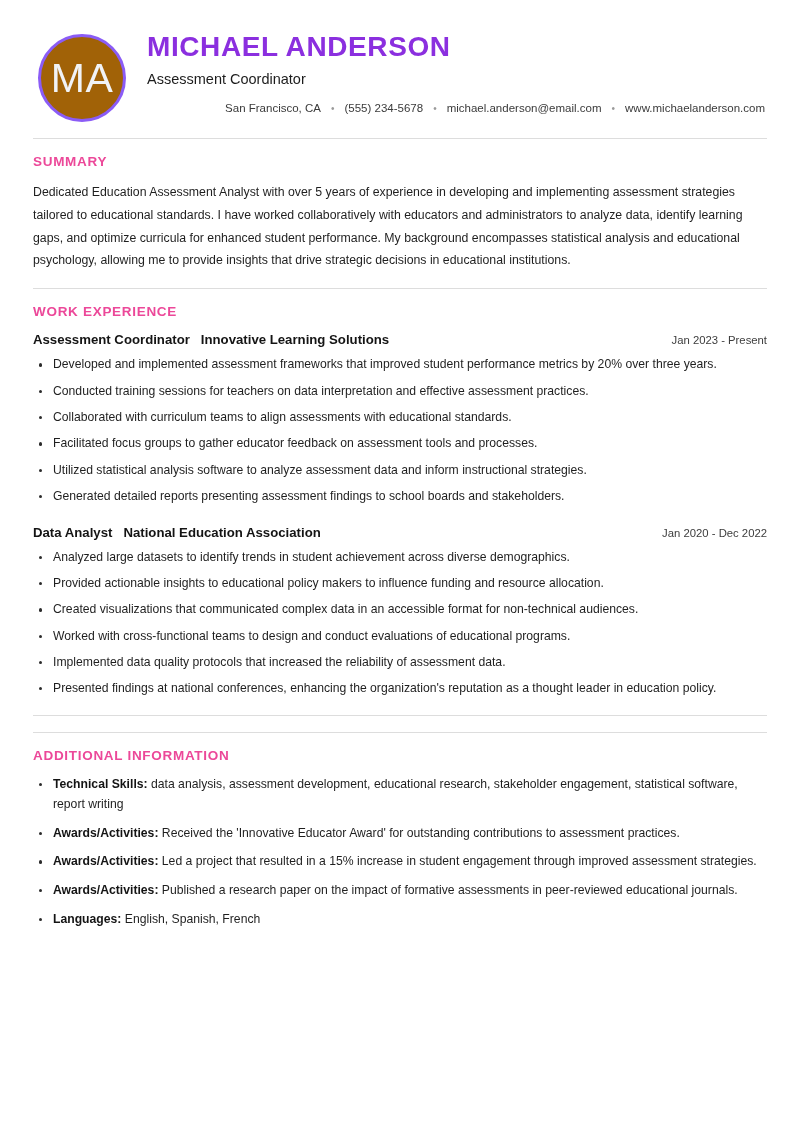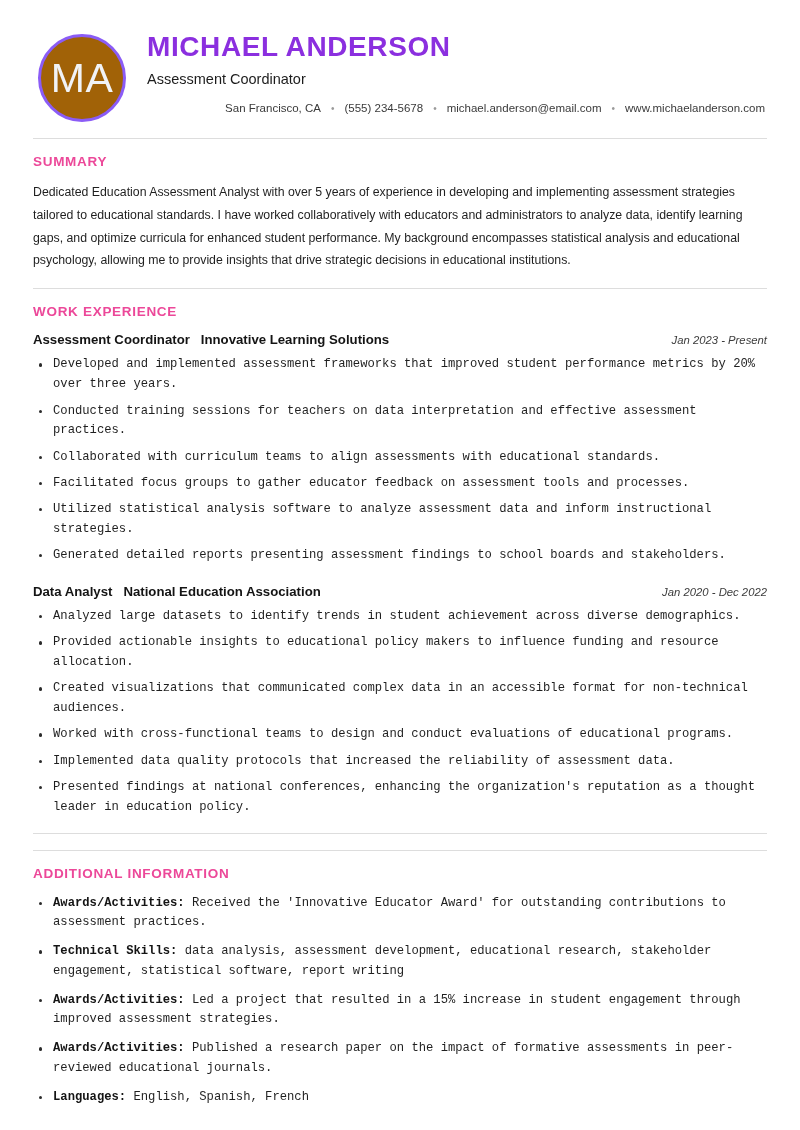--- a/index.html
+++ b/index.html
@@ -124,39 +124,37 @@
   }
   .job-heading {
     font-size: 13.2px;
     font-weight: bold;
     color: #141414;
     line-height: 1.3;
   }
   .job-company { padding-left: 11px; }
   .job-dates {
     font-size: 11.3px;
-    font-style: italic;
     color: #3c3c3c;
     white-space: nowrap;
     padding-left: 14px;
   }
 
   ul.bullets {
     list-style: none;
     margin: 0;
     padding: 0;
   }
   ul.bullets > li {
     position: relative;
     padding-left: 20px;
     font-size: 12.2px;
     line-height: 1.62;
     color: #1f1f1f;
     margin-bottom: 6.5px;
-    font-family: Liberation Mono, monospace;
   }
   ul.bullets > li:last-child { margin-bottom: 0; }
   ul.bullets > li::before {
     content: "";
     position: absolute;
     left: 6px;
     top: 8px;
     width: 3.4px;
     height: 3.4px;
     border-radius: 50%;
@@ -257,28 +255,28 @@
     </div>
   </div>
 
   <hr class="divider">
 
   <hr class="divider">
   <div class="section">
     <div class="section-title">ADDITIONAL INFORMATION</div>
     <ul class="bullets addl">
       <li>
+        <span class="addl-label">Technical Skills:</span>
+        <span class="addl-value">data analysis, assessment development, educational research, stakeholder engagement, statistical software, report writing</span>
+      </li>
+      <li>
         <span class="addl-label">Awards/Activities:</span>
         <span class="addl-value">Received the 'Innovative Educator Award' for outstanding contributions to assessment practices.</span>
       </li>
       <li>
-        <span class="addl-label">Technical Skills:</span>
-        <span class="addl-value">data analysis, assessment development, educational research, stakeholder engagement, statistical software, report writing</span>
-      </li>
-      <li>
         <span class="addl-label">Awards/Activities:</span>
         <span class="addl-value">Led a project that resulted in a 15% increase in student engagement through improved assessment strategies.</span>
       </li>
       <li>
         <span class="addl-label">Awards/Activities:</span>
         <span class="addl-value">Published a research paper on the impact of formative assessments in peer-reviewed educational journals.</span>
       </li>
       <li>
         <span class="addl-label">Languages:</span>
         <span class="addl-value">English,  Spanish,  French</span>

